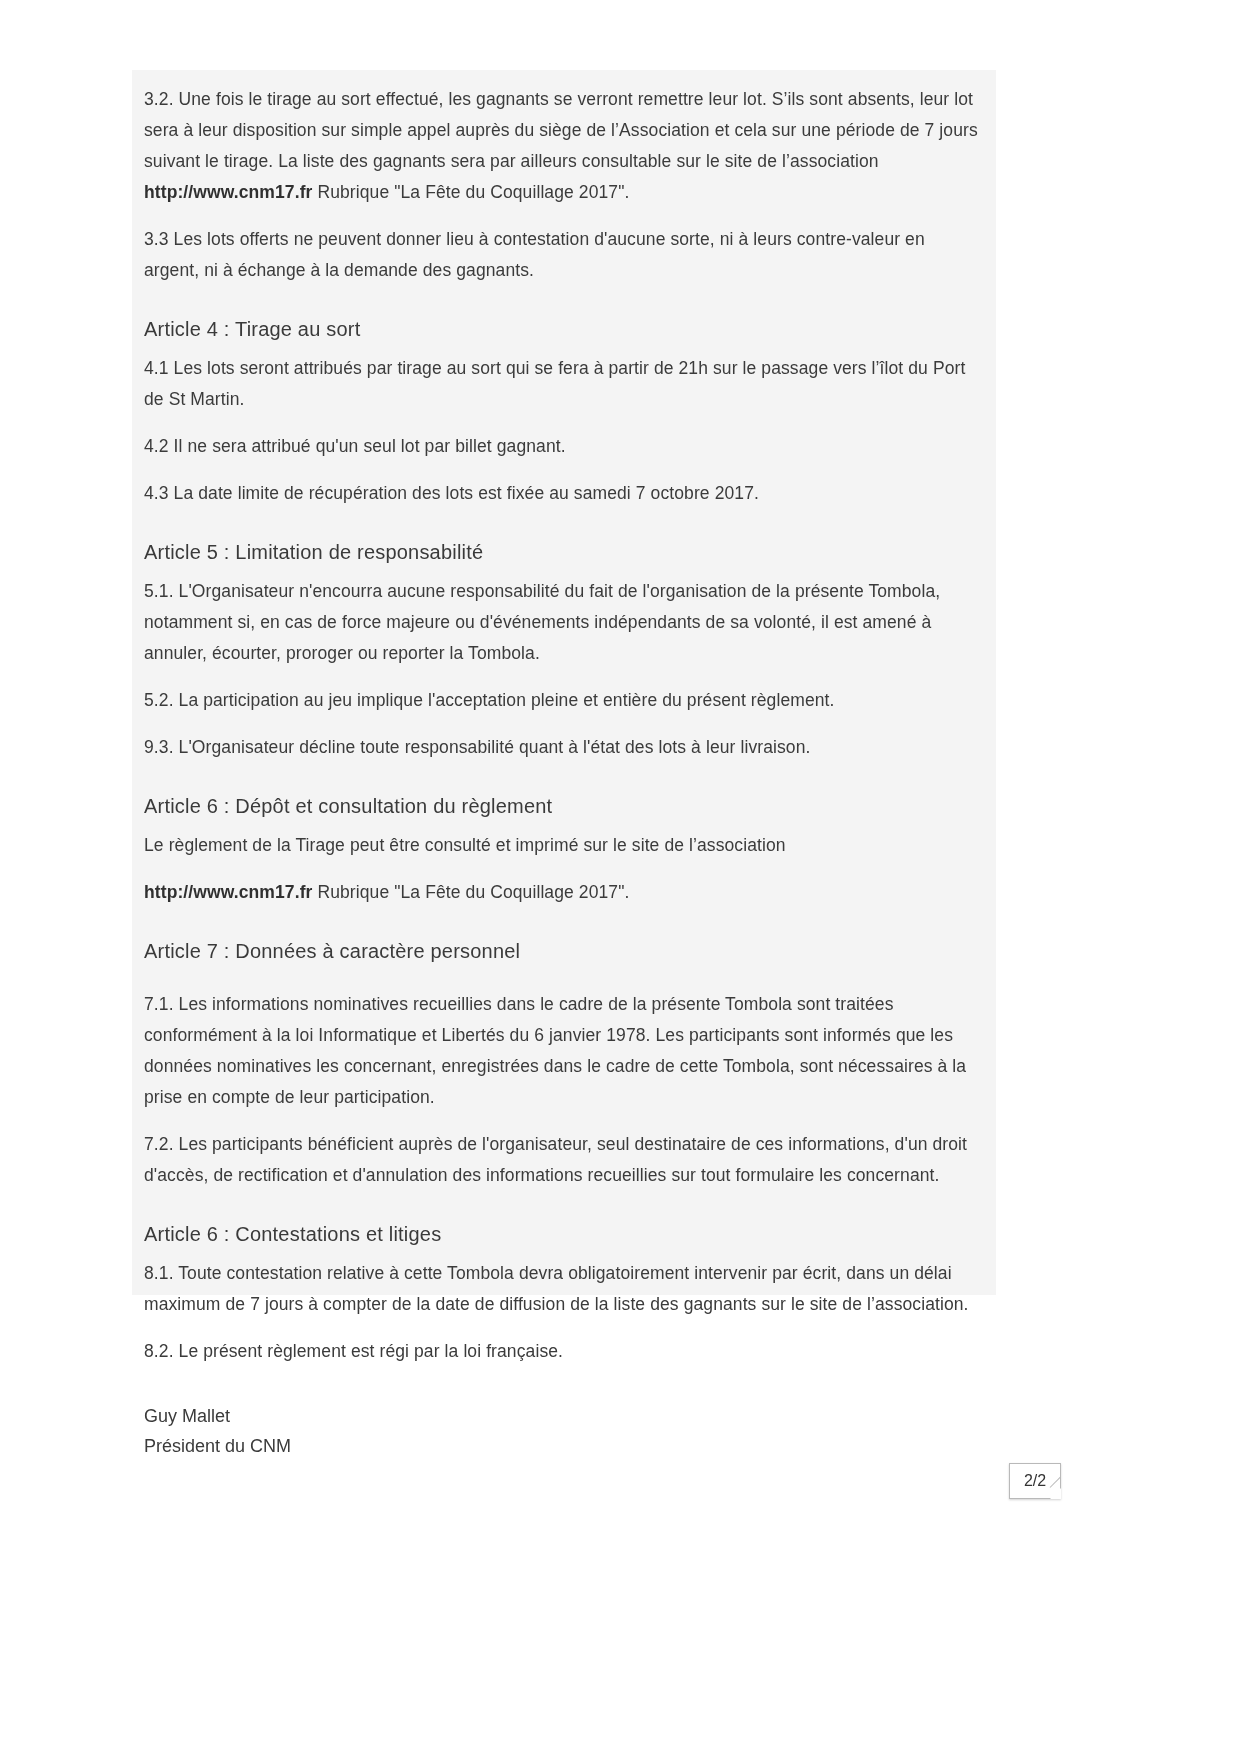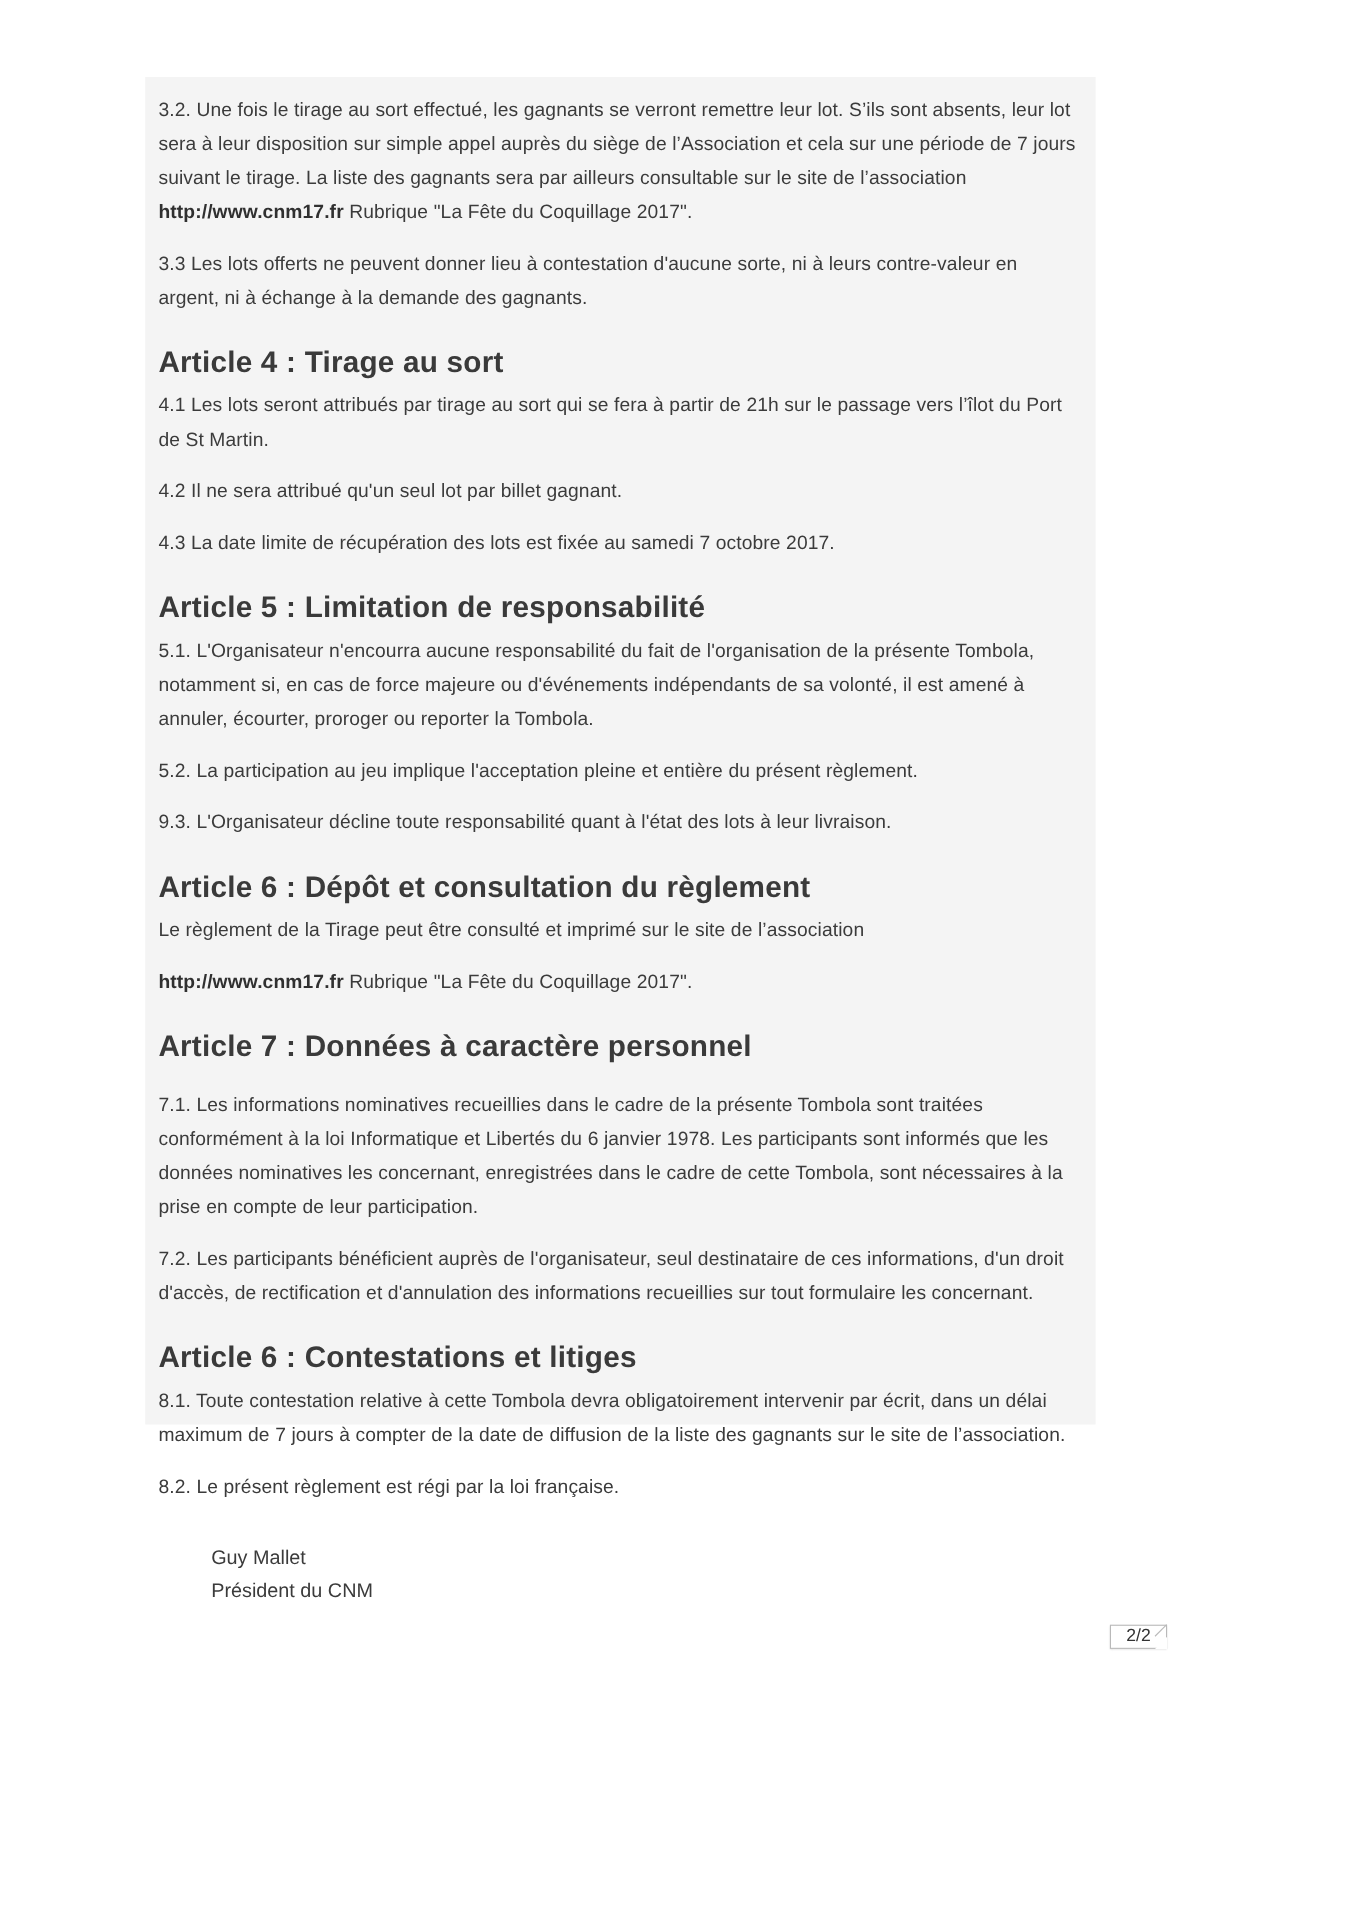--- a/index.html
+++ b/index.html
@@ -52,52 +52,51 @@
     text-align: left;
     letter-spacing: 0.1px;
   }
 
   p.para + p.para {
     margin-top: 16px;
   }
 
   h2.article-title {
     margin: 26px 0 7px 0;
-    font-size: 27px;
+    font-size: 20px;
     line-height: 34px;
-    font-weight: bold;
+    font-weight: normal;
     color: #3a3a3a;
     letter-spacing: 0.2px;
   }
 
   .spacer-sm { height: 14px; }
 
   strong.url {
     font-weight: bold;
     color: #303030;
   }
 
   .signature-block {
     margin-top: 34px;
-    margin-left: 48px;
   }
   .signature-block p {
     margin: 0;
     font-size: 18px;
     line-height: 30px;
     color: #3b3b3b;
   }
 
   
   .page-tag {
     position: absolute;
     right: 195px;
     bottom: 255px;
     width: 52px;
-    height: 22px;
+    height: 36px;
     background: #ffffff;
     border: 1px solid #b9b9b9;
     box-sizing: border-box;
     display: flex;
     align-items: center;
     justify-content: center;
     font-size: 16px;
     color: #333333;
     box-shadow: 0 1px 2px rgba(0,0,0,0.18);
   }

